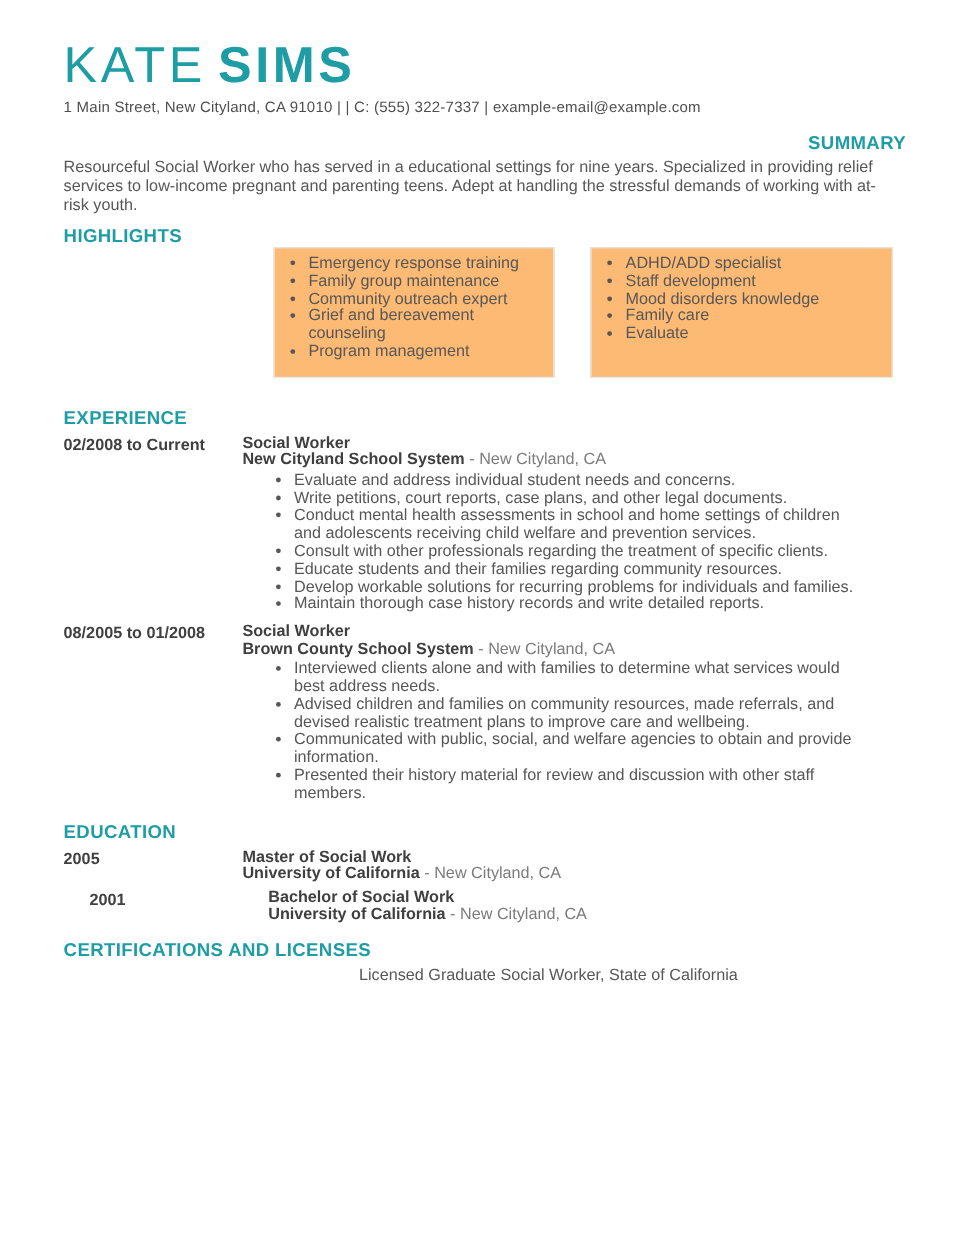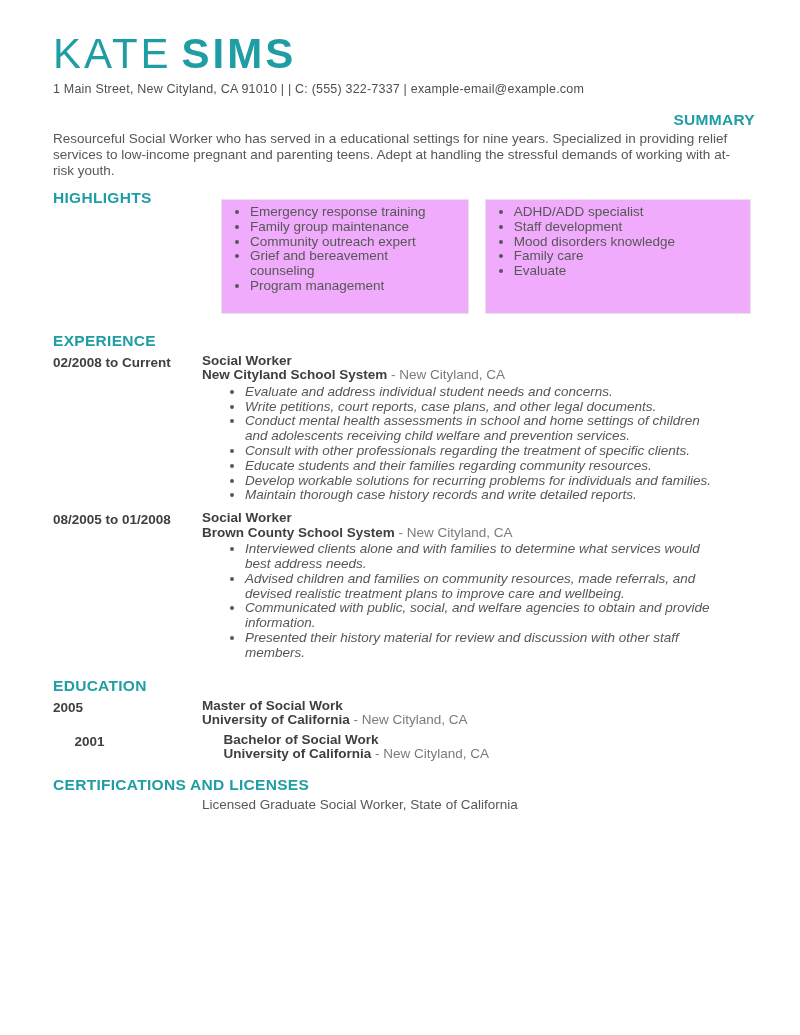--- a/index.html
+++ b/index.html
@@ -24,45 +24,45 @@
   h2.sec.highlights-h{ margin-top: 10px; }
   h2.sec.experience-h{ margin-top: 14px; }
   h2.sec.education-h { margin-top: 16px; }
   h2.sec.certs-h     { margin-top: 14px; }
 
   
   p.summary { margin: 2px 0 0 0; font-size: 13.5px; line-height: 16px; max-width: 696px; color: #575757; }
 
   
   .highlights-row { display: flex; gap: 8px; margin-left: 164px; margin-top: -12px; }
-  ul.hl-col { margin: 4px; padding: 5px 4px 19px 28px; list-style: disc outside;
-    background: #f0abfc; border: 1px solid #e6e6e6; }
+  ul.hl-col { margin: 11px; padding: 5px 4px 13px 28px; list-style: disc outside;
+    background: #fdba74; border: 1px solid #e6e6e6; }
   ul.hl-col.c1 { width: 253px; }
   ul.hl-col.c2 { width: 272px; }
   ul.hl-col li { font-size: 13.5px; line-height: 14.8px; max-width: 200px; color: #575757; }
 
   
   .row { display: flex; }
   .left-col { width: 149px; flex-shrink: 0; font-weight: bold; color: #3f3f3f;
     font-size: 13.5px; line-height: 15px; padding-top: 1px; }
   .right-col { width: 510px; }
   .job { margin-top: 4px; }
   .job2 { margin-top: 8px; }
   .job-title, .degree { font-weight: bold; color: #3f3f3f; font-size: 13.5px; line-height: 14.5px; }
   .company-line { font-size: 13.5px; line-height: 14.5px; }
   .company { font-weight: bold; color: #3f3f3f; }
   .location { color: #7b7b7b; }
-  ul.bullets { margin: 2px 0 0 0; padding-left: 43px; list-style: disc outside; font-style: italic; }
+  ul.bullets { margin: 2px 0 0 0; padding-left: 43px; list-style: disc outside; }
   ul.bullets li { font-size: 13.5px; line-height: 14.8px; color: #575757; }
 
   .edu { margin-top: 4px; }
   .edu2 { margin-top: 5px; justify-content: center; }
 
   .cert-row { margin-top: 3px; }
-  .cert-text { font-size: 13.5px; line-height: 16px; color: #575757; }
+  .cert-text { font-size: 13.5px; line-height: 16px; color: #575757; text-align: center; }
 </style>
 </head>
 <body>
 
 <div class="page">
 
   <h1 class="name"><span>KATE</span><span class="last">SIMS</span></h1>
 
   <div class="contact">1 Main Street, New Cityland, CA 91010 | | C: (555) 322-7337 | example-email@example.com</div>
 

